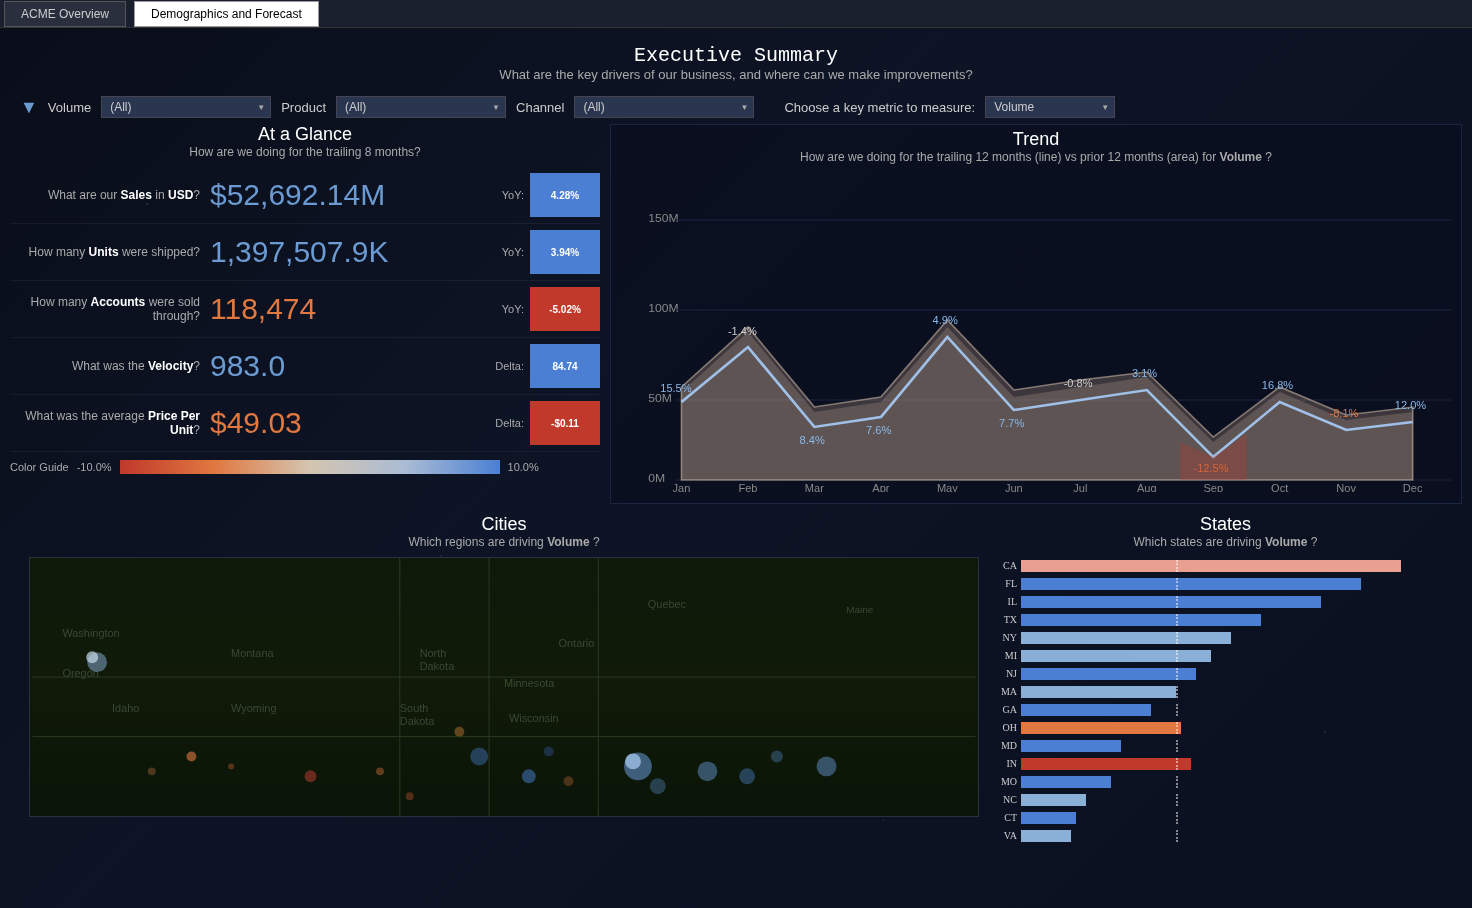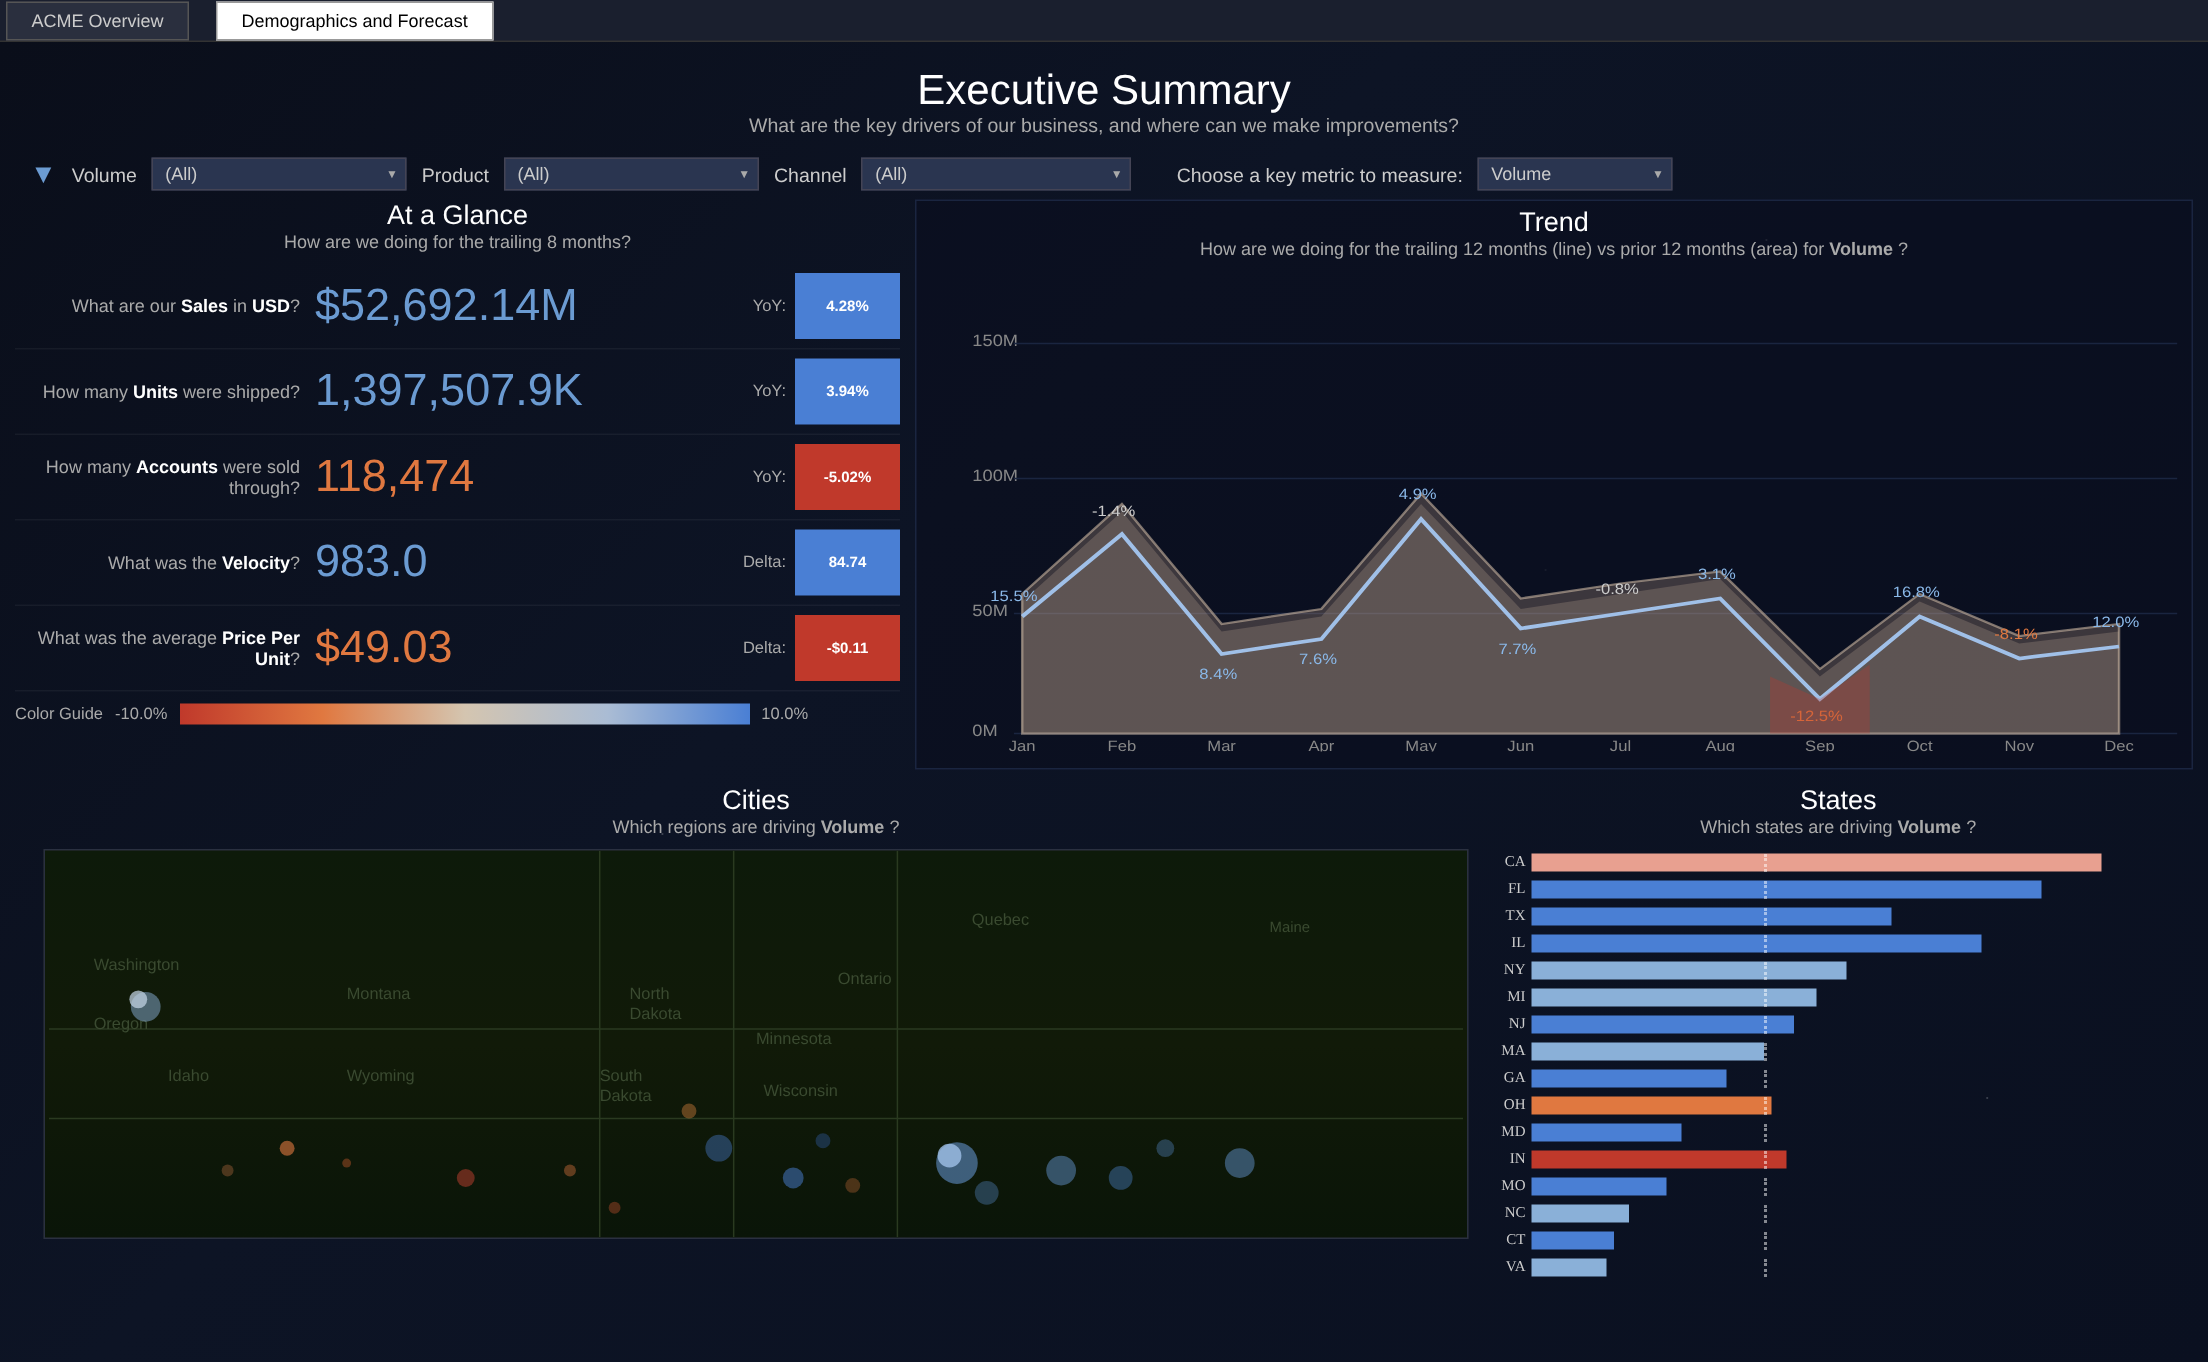--- a/index.html
+++ b/index.html
@@ -24,21 +24,21 @@
     .tab {
       padding: 4px 16px;
       font-size: 12px;
       color: #ccc;
       cursor: pointer;
       border: 1px solid transparent;
       height: 26px;
       display: flex;
       align-items: center;
       background: #2a2f3e;
-      margin-right: 18px;
+      margin-right: 8px;
     }
     .tab.active {
       background: #fff;
       color: #000;
       border-color: #999;
     }
     .tab:not(.active) {
       border-color: #555;
     }
 
@@ -67,23 +67,24 @@
     }
 
     
     .header {
       text-align: center;
       padding: 16px 0 8px;
       position: relative;
       z-index: 1;
     }
     .header h1 {
-      font-size: 28px;
+      font-size: 20px;
       font-weight: 300;
       color: #fff;
+      font-family: Liberation Mono, monospace;
     }
     .header p {
       font-size: 13px;
       color: #aaa;
     }
 
     
     .filter-bar {
       display: flex;
       align-items: center;
@@ -555,36 +556,36 @@
 
         <div class="state-row">
           <div class="state-label">FL</div>
           <div class="state-bar-container">
             <div class="state-bar" style="width:340px;background:#4a7fd4;"></div>
             <div class="dotted-line" style="left:155px;"></div>
           </div>
         </div>
 
         <div class="state-row">
+          <div class="state-label">IL</div>
+          <div class="state-bar-container">
+            <div class="state-bar" style="width:300px;background:#4a7fd4;"></div>
+            <div class="dotted-line" style="left:155px;"></div>
+          </div>
+        </div>
+
+        <div class="state-row">
           <div class="state-label">TX</div>
           <div class="state-bar-container">
             <div class="state-bar" style="width:240px;background:#4a7fd4;"></div>
             <div class="dotted-line" style="left:155px;"></div>
           </div>
         </div>
 
         <div class="state-row">
-          <div class="state-label">IL</div>
-          <div class="state-bar-container">
-            <div class="state-bar" style="width:300px;background:#4a7fd4;"></div>
-            <div class="dotted-line" style="left:155px;"></div>
-          </div>
-        </div>
-
-        <div class="state-row">
           <div class="state-label">NY</div>
           <div class="state-bar-container">
             <div class="state-bar" style="width:210px;background:#8ab0d8;"></div>
             <div class="dotted-line" style="left:155px;"></div>
           </div>
         </div>
 
         <div class="state-row">
           <div class="state-label">MI</div>
           <div class="state-bar-container">

